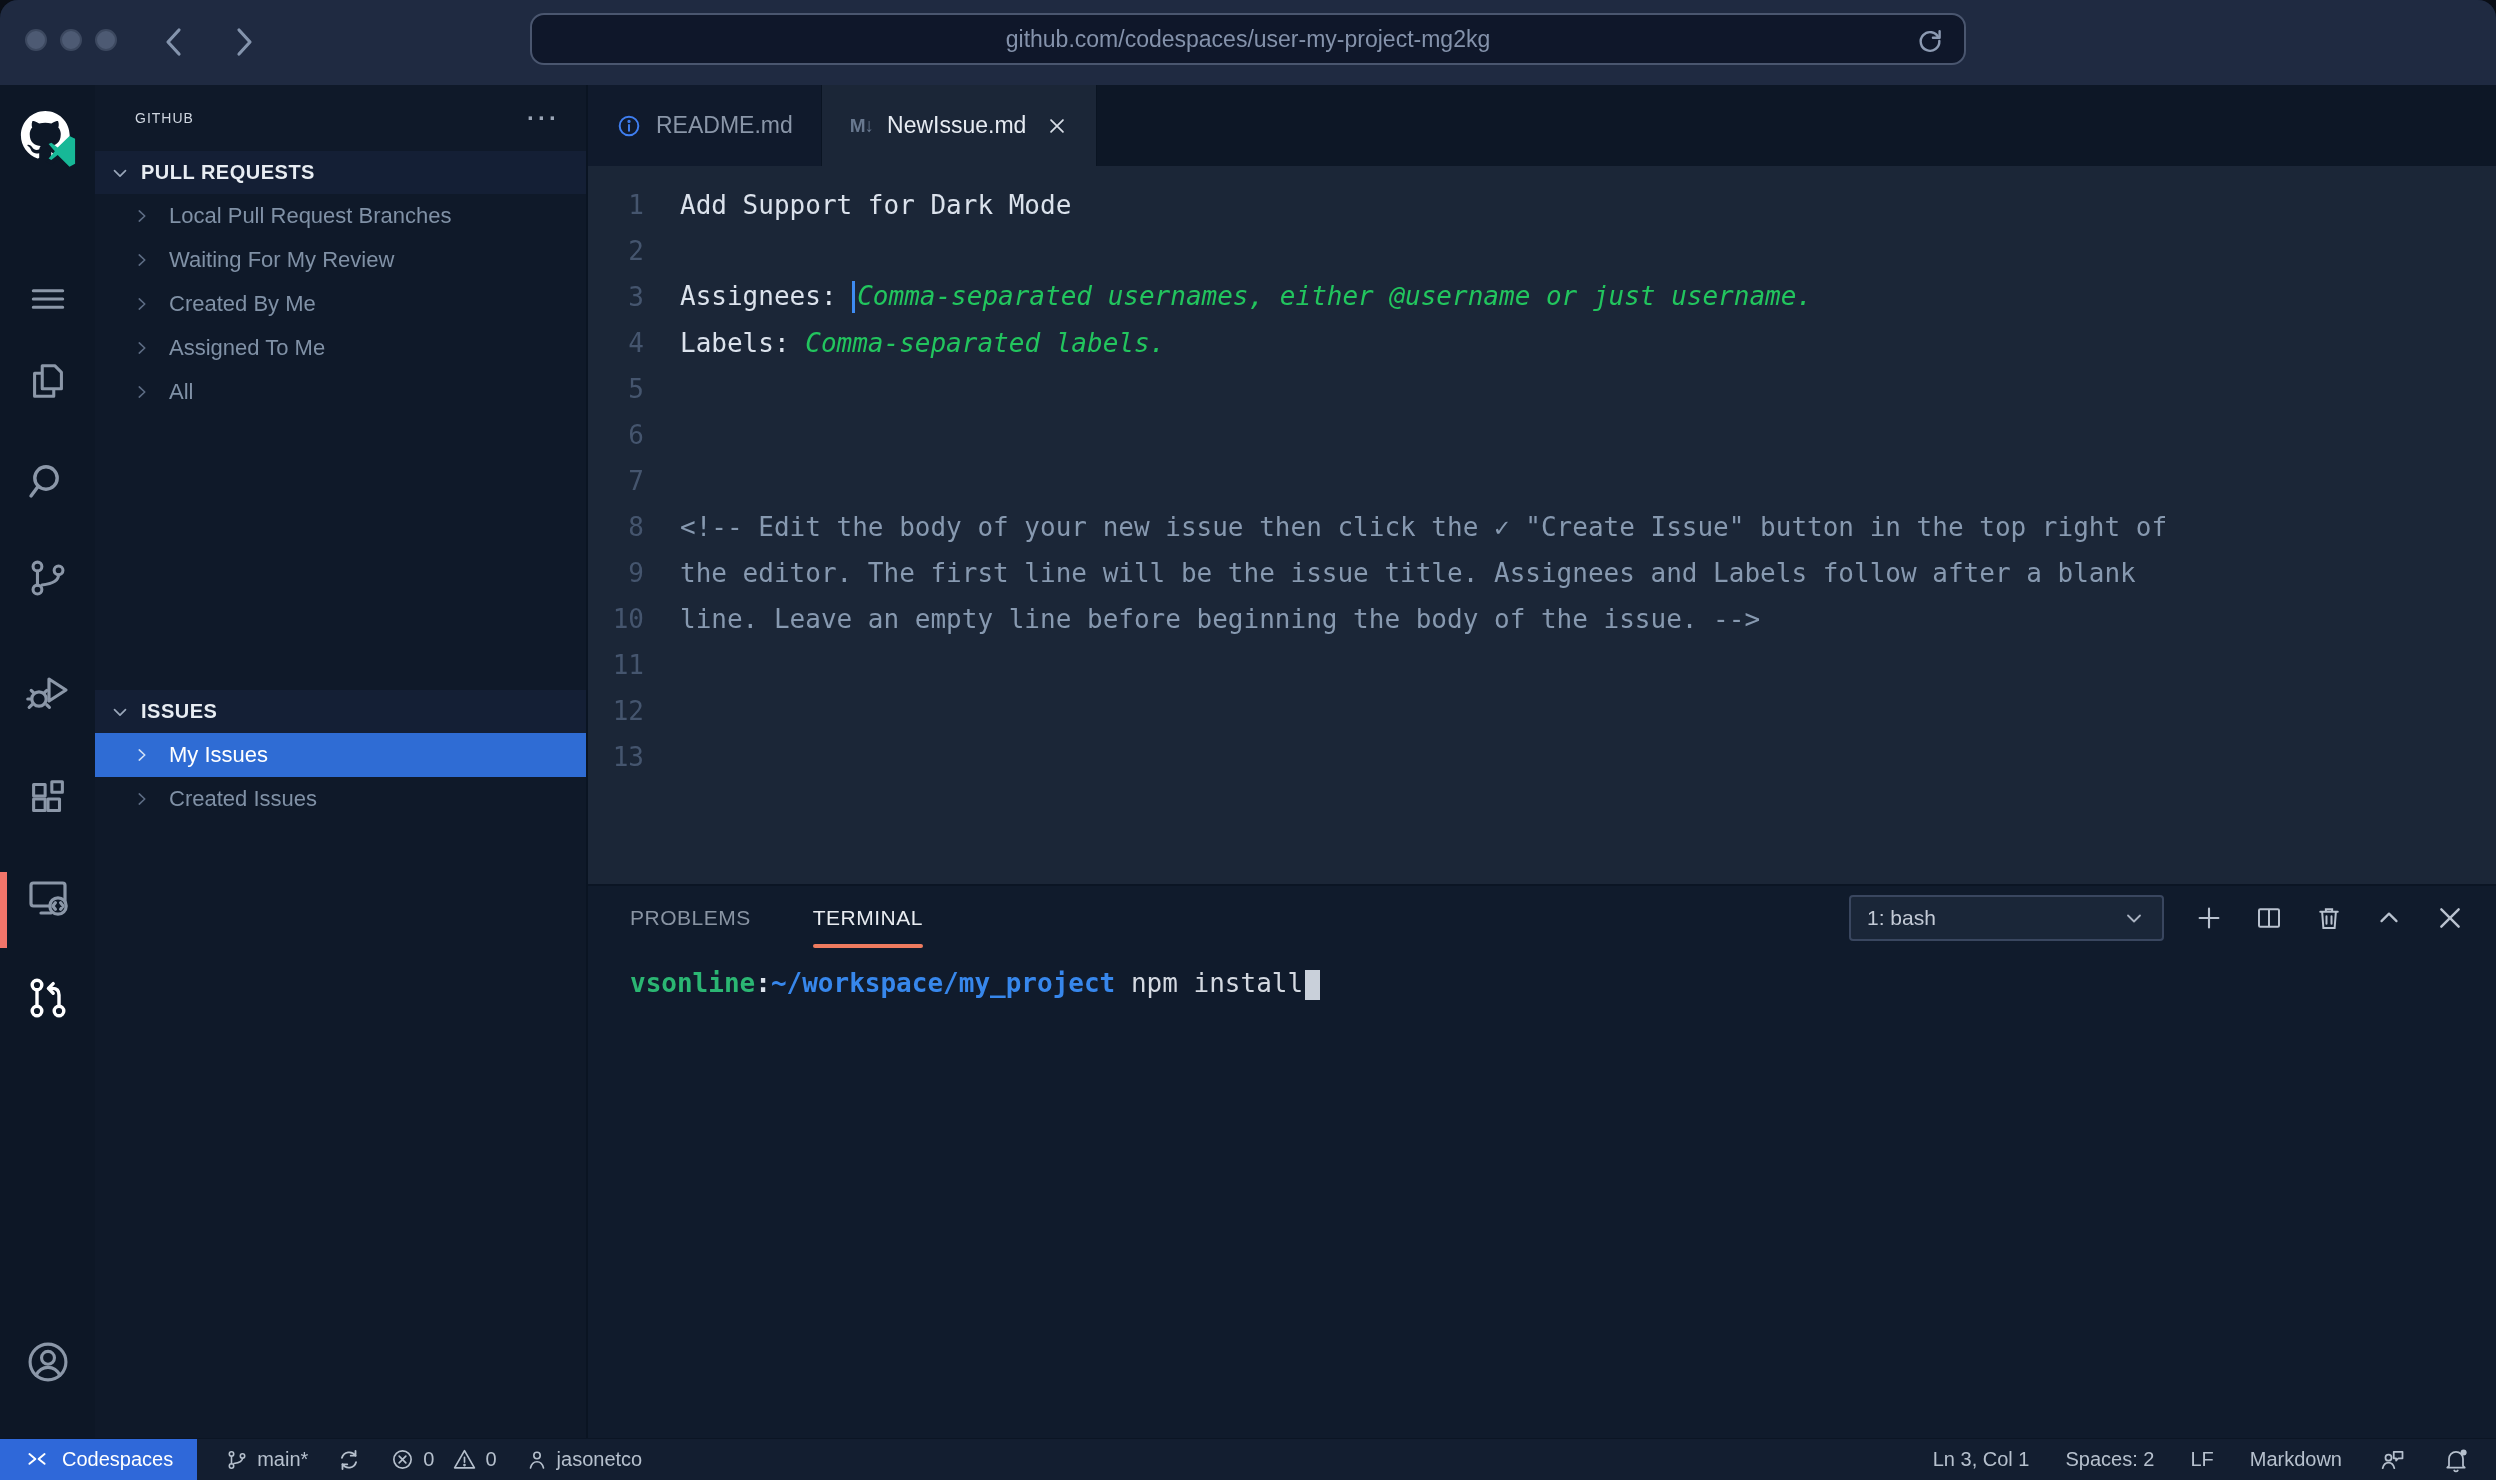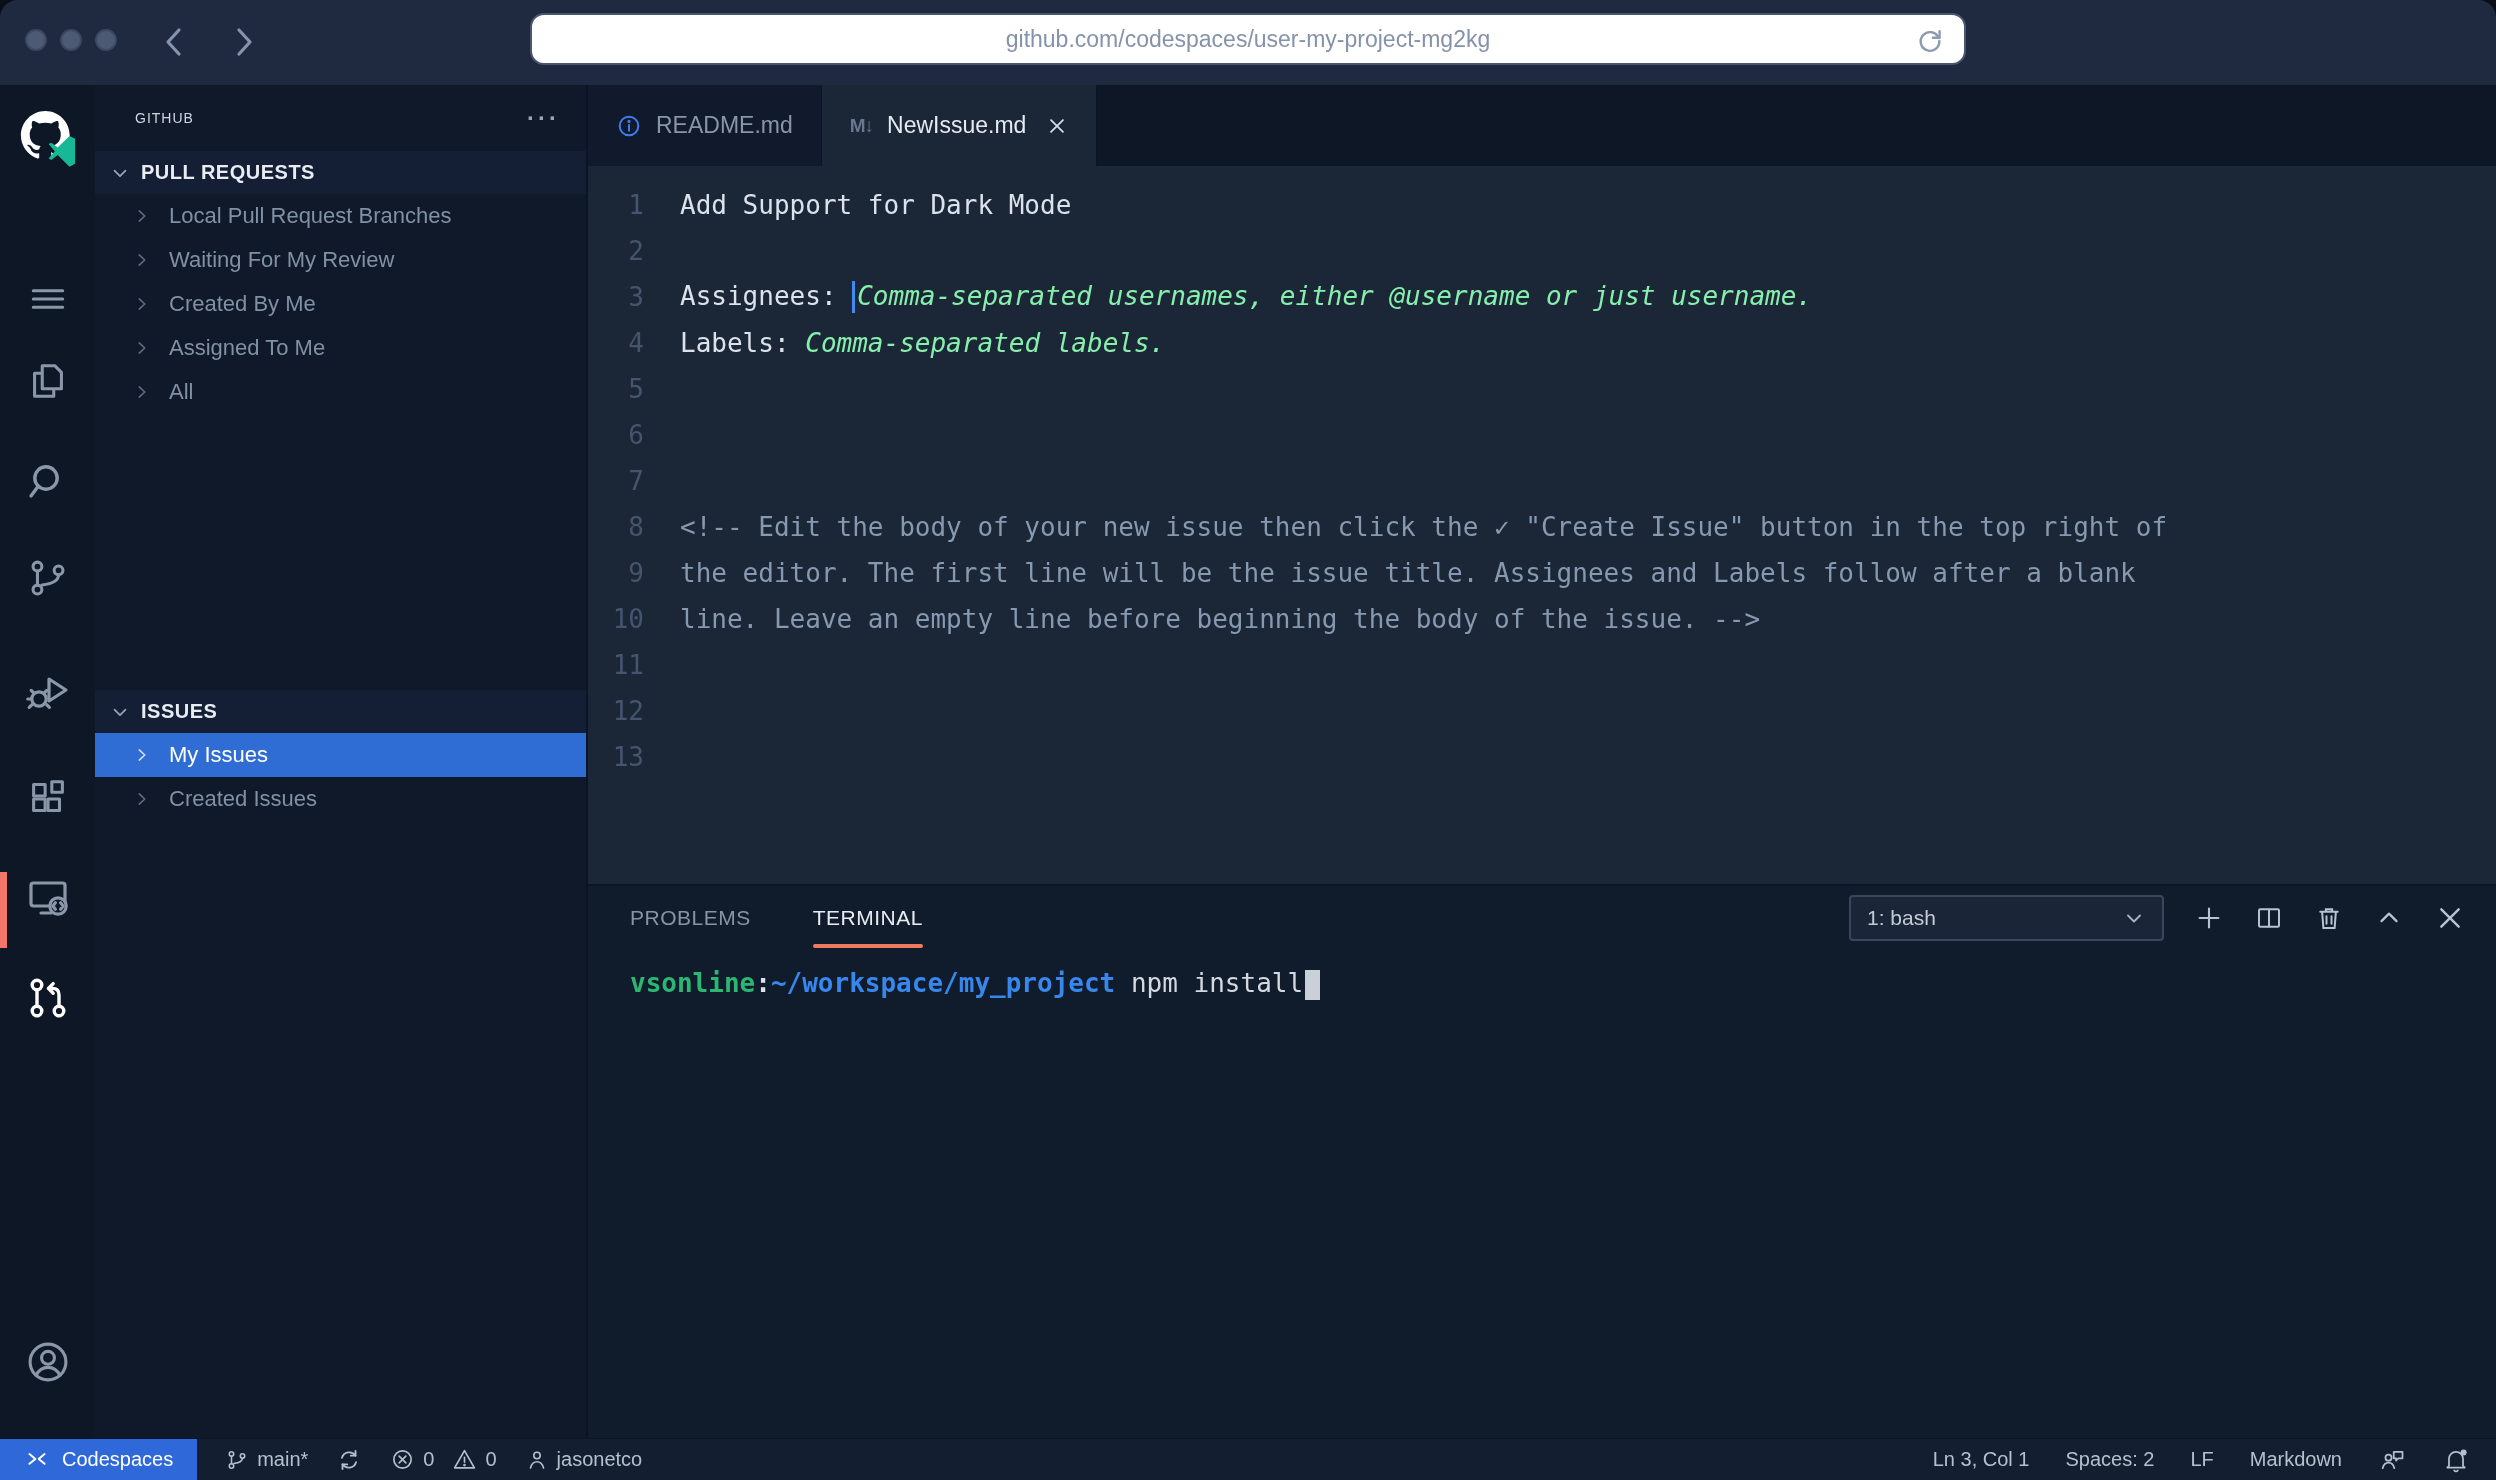--- a/index.html
+++ b/index.html
@@ -6,21 +6,21 @@
   html,body { background:#0a0e16; }
   body { font-family:"Liberation Sans", sans-serif; }
   .window { position:relative; width:2496px; height:1480px; overflow:hidden;
             border-radius:18px 18px 0 0; background:#0d1726; }
 
   
   .chrome { position:absolute; left:0; top:0; width:2496px; height:85px; background:#1f2a41; }
   .traffic { position:absolute; top:29px; left:25px; display:flex; gap:13px; }
   .traffic .dot { width:22px; height:22px; border-radius:50%; background:#4d5a73; border:2px solid #3c485f; }
   .navArrows { position:absolute; left:160px; top:22px; display:flex; gap:38px; color:#8494ad; }
-  .urlbar { position:absolute; left:530px; top:13px; width:1436px; height:52px; background:#ffffff;
+  .urlbar { position:absolute; left:530px; top:13px; width:1436px; height:52px; background:#0f172a;
             border:2px solid #4a566f; border-radius:14px; display:flex; align-items:center; justify-content:center; }
   .urlbar .url { color:#8492ab; font-size:23px; }
   .reload { position:absolute; right:18px; top:10px; color:#8c9ab2; }
 
   
   .activitybar { position:absolute; left:0; top:85px; width:95px; height:1353px; background:#0d1726; }
   .ab-item { position:absolute; left:0; width:95px; height:76px; display:flex; align-items:center; justify-content:center; color:#8b97a8; }
   .ab-item.active { color:#ffffff; }
   .ab-active-bar { position:absolute; left:0; top:787px; width:7px; height:76px; background:#f2756a; }
 
@@ -48,21 +48,21 @@
   .tab.active { background:#1b2637; color:#e6ebf2; }
   .md-icon { color:#68788f; font-size:19px; font-weight:bold; letter-spacing:-1px; }
   .tab-close { display:flex; color:#d7dde6; margin-left:6px; }
 
   .editor { height:718px; background:#1b2637; padding-top:16px; overflow:hidden; }
   .line { display:flex; height:46px; align-items:center; font-family:"DejaVu Sans Mono", monospace; font-size:26px; }
   .num { width:56px; text-align:right; color:#45556e; flex:none; }
   .content { margin-left:36px; white-space:pre; }
   .code-plain { color:#dbe2ec; }
   .code-comment { color:#8799b0; }
-  .code-italic { color:#86efac; font-style:italic; }
+  .code-italic { color:#22c55e; font-style:italic; }
   .caret { display:inline-block; width:3px; height:32px; background:#3e8bf2; vertical-align:middle; margin-right:2px; }
 
   
   .panel { height:554px; background:#101b2c; border-top:2px solid #0b1524; }
   .panel-header { height:64px; display:flex; align-items:center; padding:0 30px 0 42px; }
   .ptab { font-size:21px; letter-spacing:.5px; margin-right:62px; position:relative; height:64px; display:flex; align-items:center; }
   .ptab.inactive { color:#8994a3; }
   .ptab.active { color:#e8ecf1; }
   .ptab.active::after { content:""; position:absolute; left:0; right:0; bottom:2px; height:4px; background:#ee7b5f; border-radius:2px; }
   .panel-controls { margin-left:auto; display:flex; align-items:center; gap:30px; color:#b9c2cf; }

